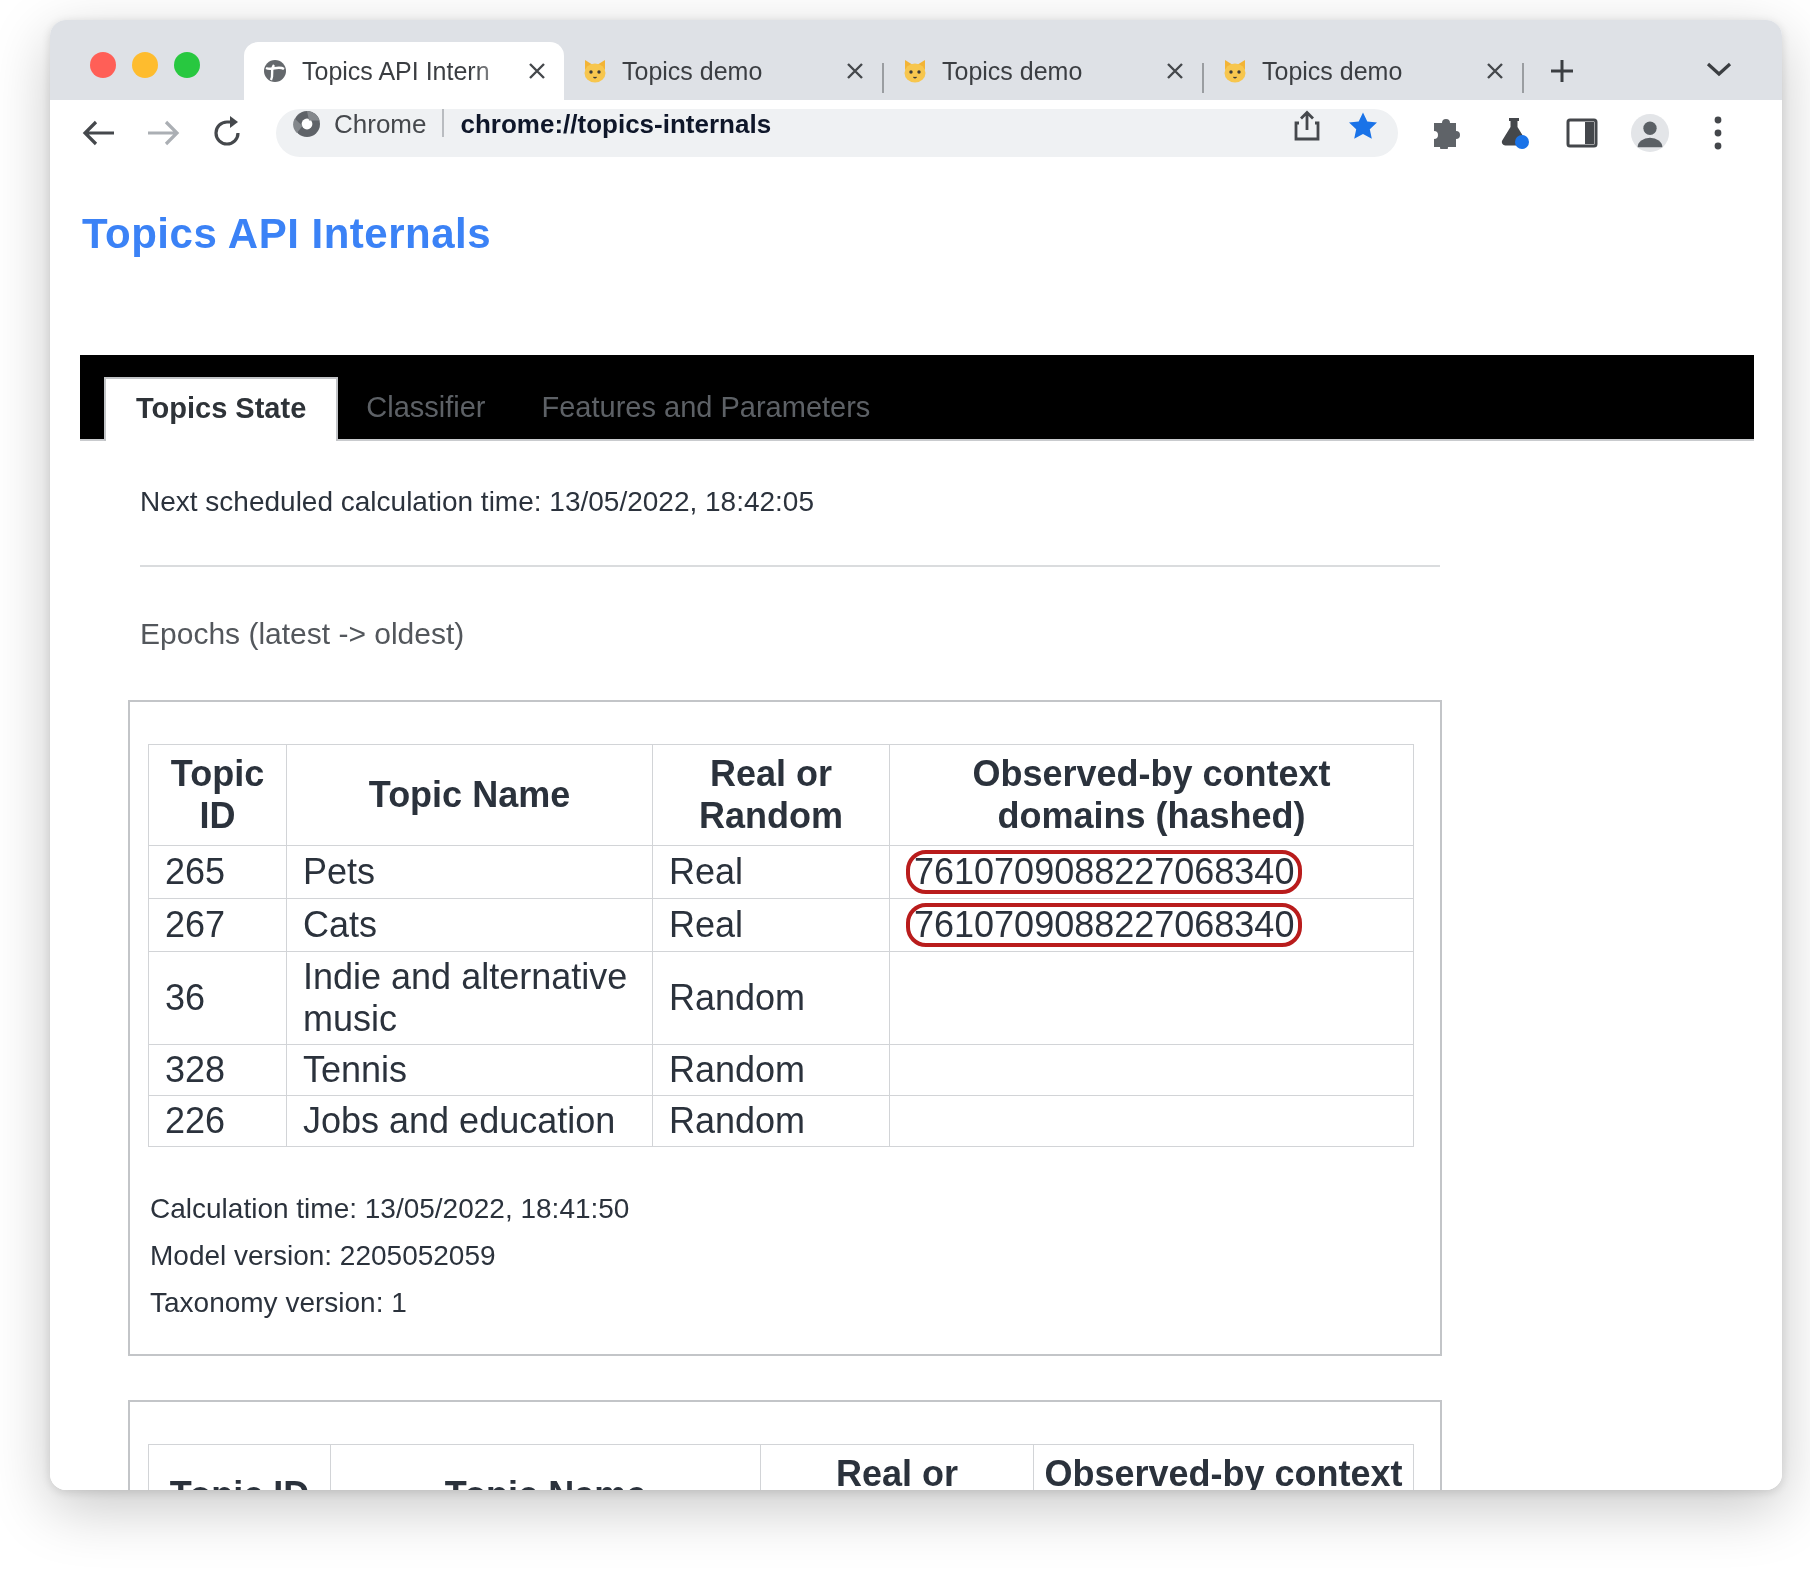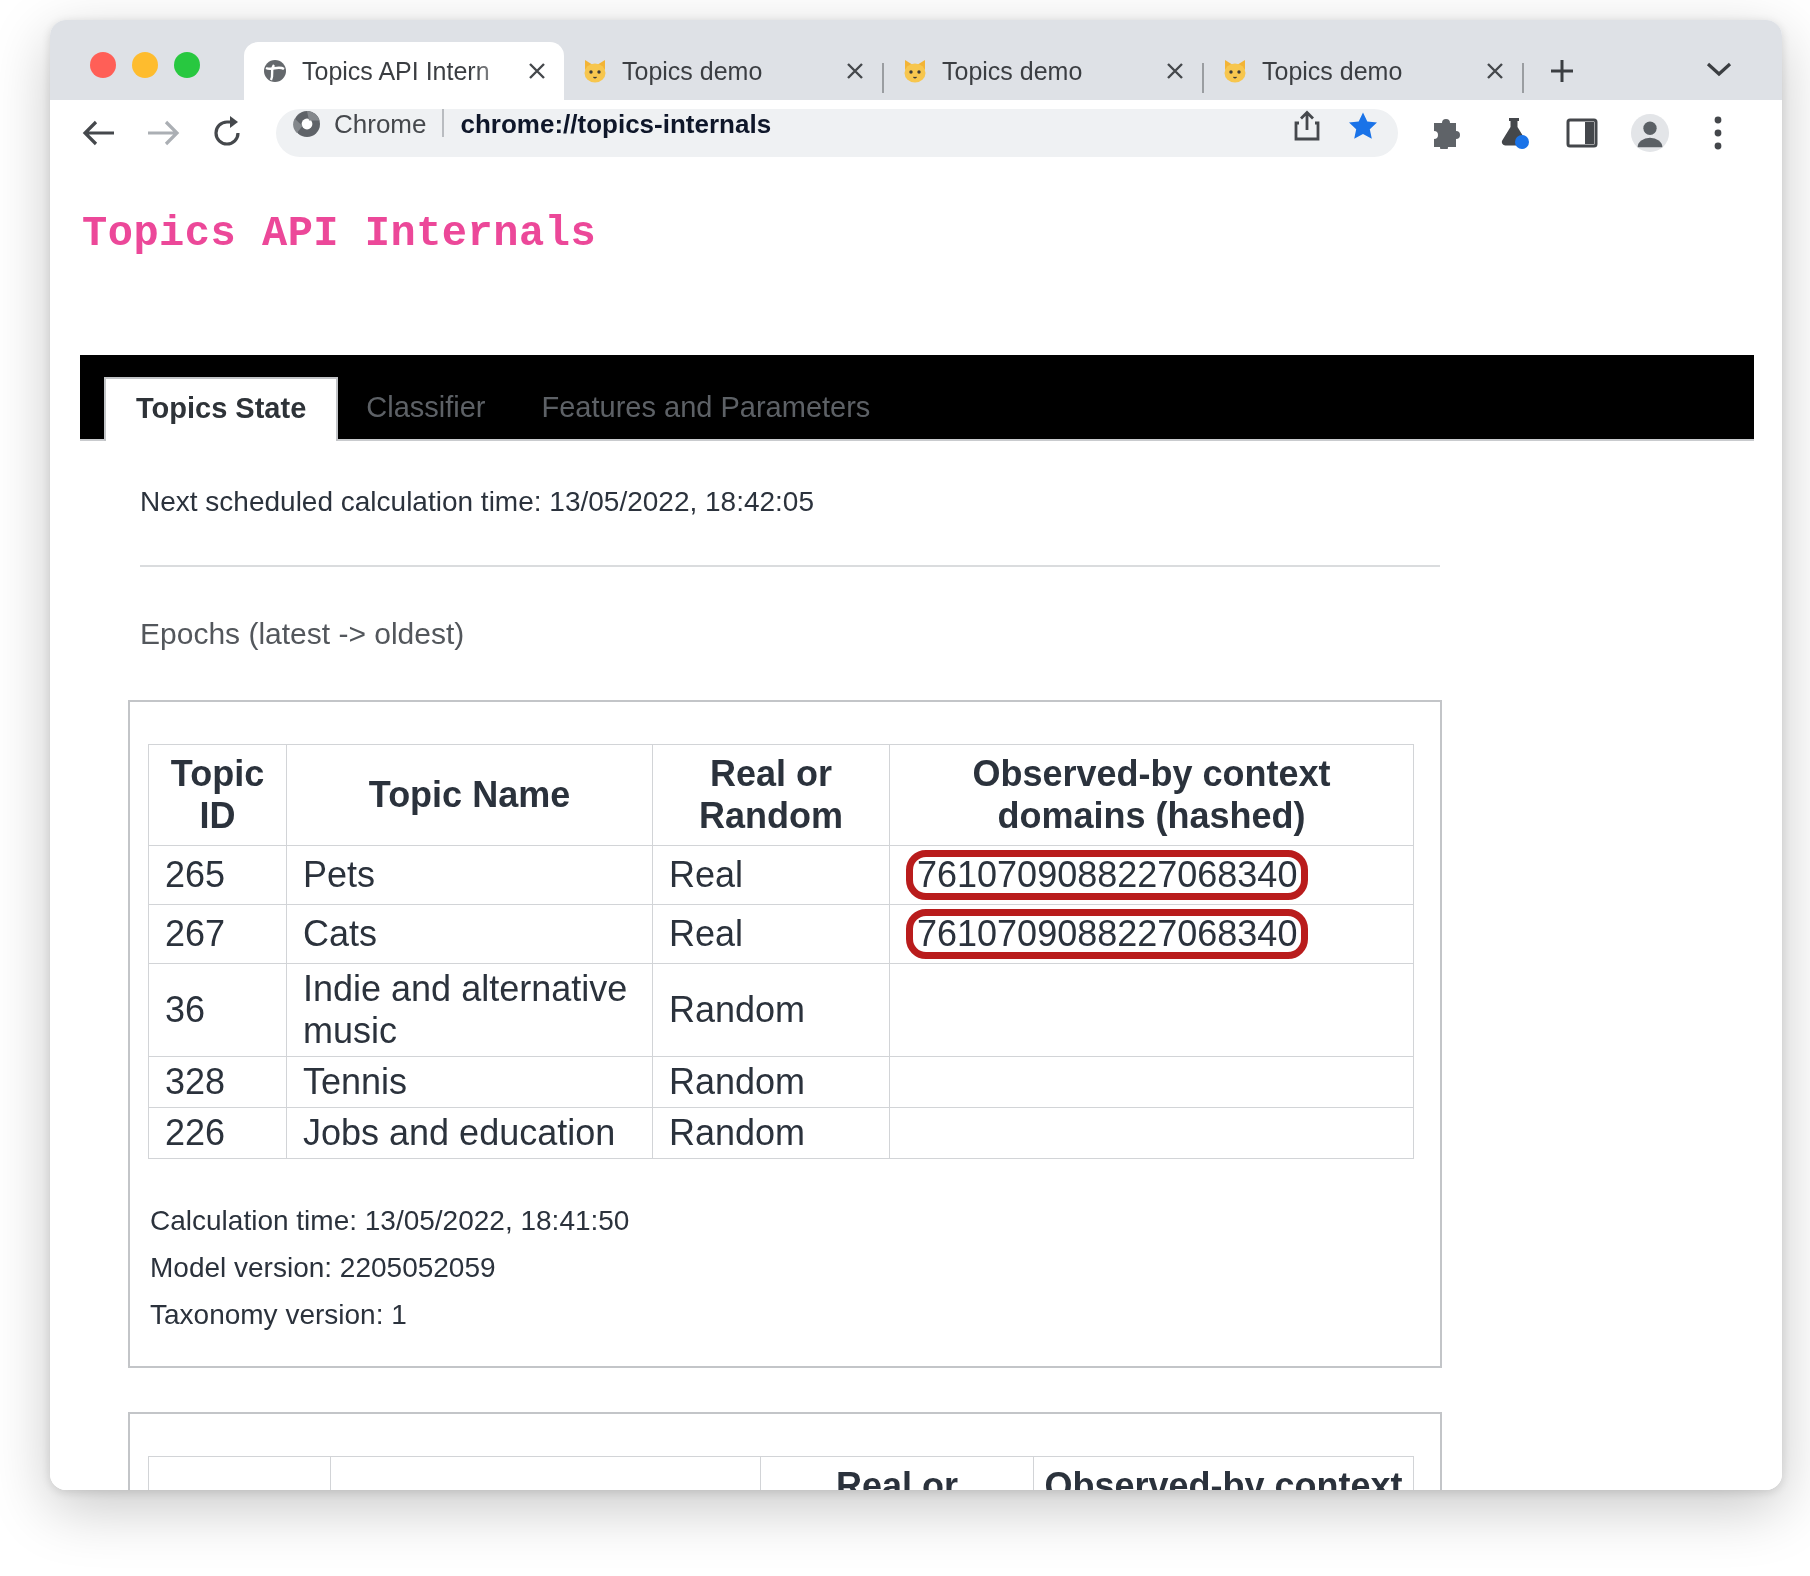--- a/index.html
+++ b/index.html
@@ -37,40 +37,40 @@
   .omnibox { display:flex; align-items:flex-start; height:48px; width:1122px; margin-left:8px;
     background:#eff1f3; border-radius:24px; padding:0 18px 0 16px; }
   .omni-site { font-size:26px; color:#45484c; margin-left:12px; }
   .omni-sep { width:2px; height:28px; background:#b9bcc0; margin:0 16px; }
   .omni-url { font-size:26px; font-weight:700; color:#0f172a; flex:1 1 auto; white-space:nowrap; overflow:hidden; }
   .omni-ic { width:34px; height:34px; display:flex; align-items:center; justify-content:center; margin-left:22px; }
   .tool-ic { width:40px; height:40px; display:flex; align-items:center; justify-content:center; margin-left:28px; }
 
   
   .content { position:relative; height:1324px; background:#ffffff; overflow:hidden; }
-  .page-title { margin:44px 0 0 32px; font-size:42px; font-weight:700; color:#ec4899; letter-spacing:.5px;font-family:Liberation Mono, monospace; }
+  .page-title { margin:44px 0 0 32px; font-size:42px; font-weight:700; color:#3b82f6; letter-spacing:.5px; }
 
   .cr-tabs { margin:97px 28px 0 30px; background:#000000; border-bottom:2px solid #c9cbce;
     padding:22px 0 0 24px; display:flex; align-items:center; }
   .cr-tab { font-size:29px; padding:14px 28px 15px; color:#5d6166; position:relative; }
   .cr-tab.active { background:#ffffff; font-weight:700; color:#2e3338;
     border:2px solid #c2c4c7; border-bottom:none; margin-bottom:-2px; padding:13px 30px 16px; }
 
   .sched { margin:44px 0 0 90px; font-size:28px; color:#2b323c; line-height:34px; }
   .divider { margin:46px 0 0 90px; width:1300px; border:none; border-top:2px solid #dadcde; }
   .epochs-h { margin:48px 0 0 90px; font-size:30px; font-weight:400; color:#53575c; line-height:38px; }
 
   .epochbox { margin:47px 0 0 78px; width:1314px; border:2px solid #c3c5c8; background:#ffffff;
     padding:42px 20px 28px 18px; }
   .epochbox + .epochbox { margin-top:44px; height:420px; }
 
   table.epoch { border-collapse:collapse; table-layout:fixed; width:1266px; font-size:36px; color:#2b323c; }
   table.epoch th { font-weight:700; text-align:center; border:1px solid #d2d4d7; padding:8px 10px; height:47px; }
   table.epoch td { border:1px solid #d2d4d7; padding:4px 16px; height:47px; text-align:left; }
-  .chip { display:inline-block; border:7px solid #b91c1c; border-radius:20px; padding:0 4px; line-height:36px; }
+  .chip { display:inline-block; border:4px solid #b91c1c; border-radius:20px; padding:0 4px; line-height:36px; }
 
   .epoch-meta { margin:38px 0 0 2px; font-size:28px; color:#2b323c; }
   .epoch-meta div { line-height:47px; }
 
   svg { display:block; }
 </style>
 </head>
 <body>
 
 <div class="stage">

